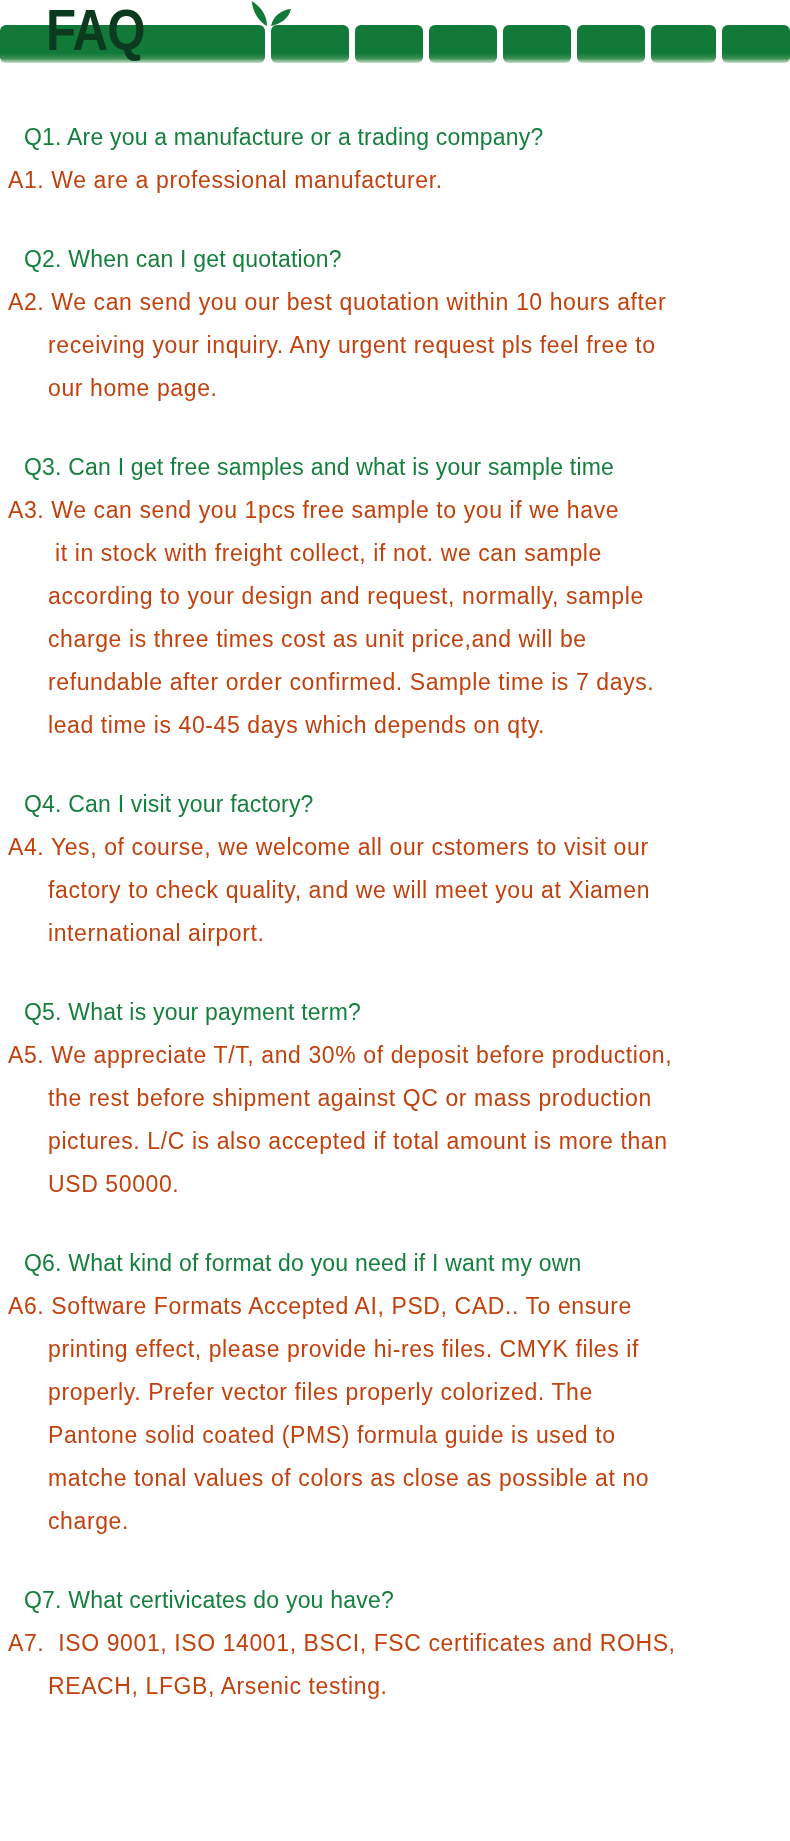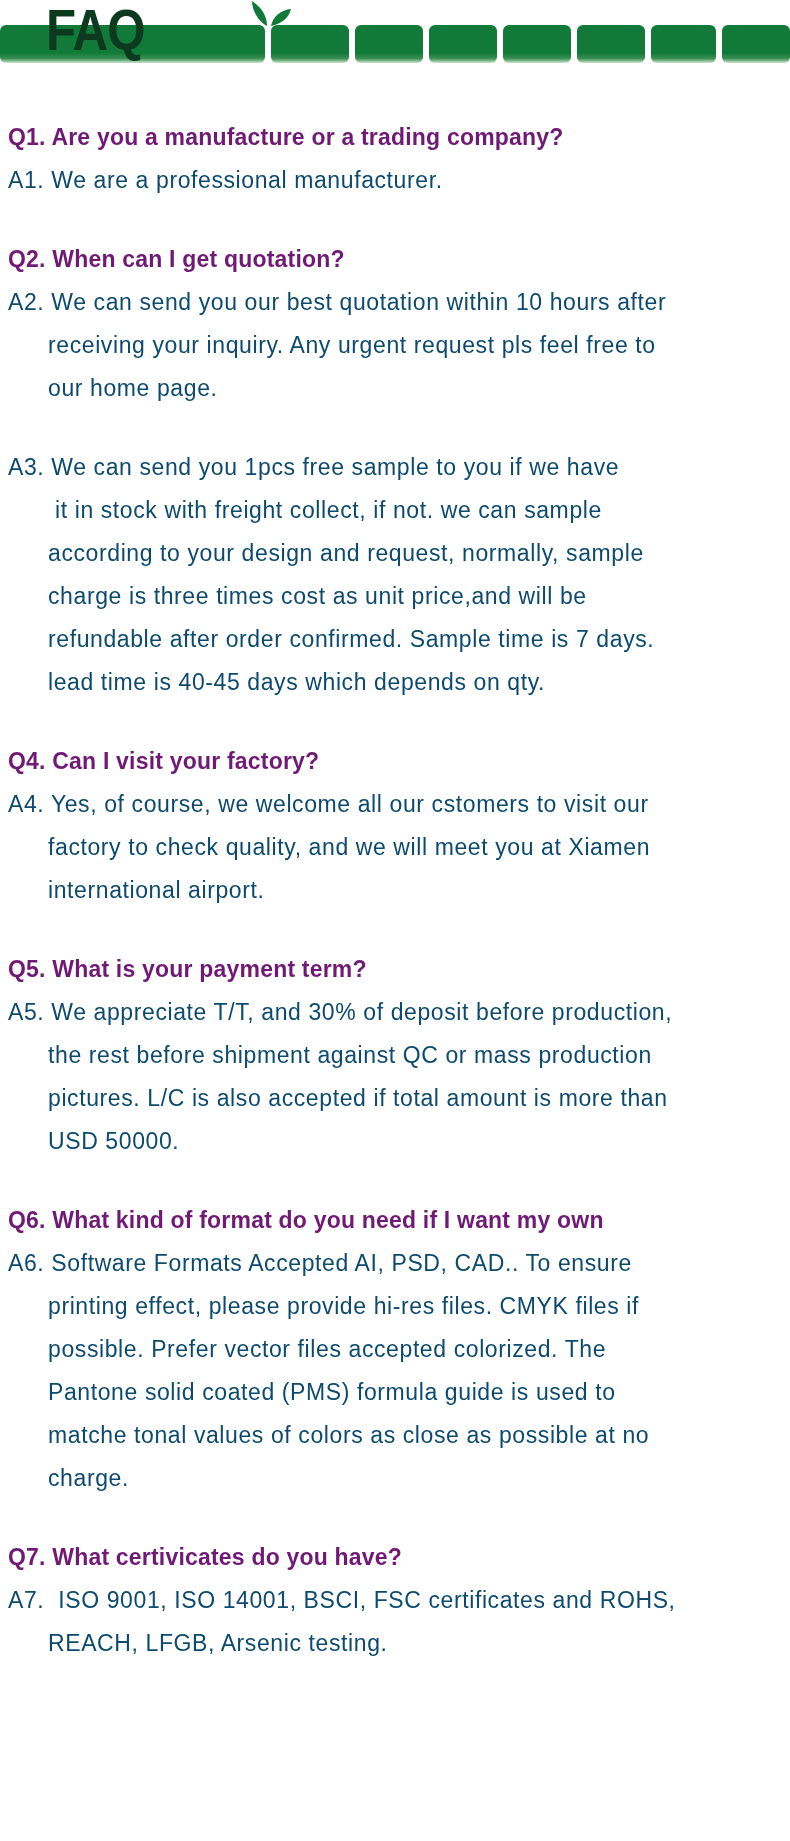--- a/index.html
+++ b/index.html
@@ -46,26 +46,27 @@
   }
   .faq-item:first-child {
     margin-top: 50px;
   }
   .q-line, .a-line {
     white-space: pre;
     line-height: 43px;
     font-size: 23px;
   }
   .q-line {
-    font-weight: bold;
-    color: #701a75;
+    font-weight: normal;
+    color: #15803d;
     letter-spacing: 0.2px;
+    margin-left: 16px;
   }
   .a-line {
-    color: #0c4a6e;
+    color: #c2410c;
     letter-spacing: 0.6px;
   }
   .cont {
     padding-left: 40px;
   }
 </style>
 </head>
 <body>
 
 <div class="banner">
@@ -101,20 +102,21 @@
       <div class="q-line">Q1. Are you a manufacture or a trading company?</div>
       <div class="a-line">A1. We are a professional manufacturer.</div>
     </section>
     <section class="faq-item">
       <div class="q-line">Q2. When can I get quotation?</div>
       <div class="a-line">A2. We can send you our best quotation within 10 hours after</div>
       <div class="a-line cont">receiving your inquiry. Any urgent request pls feel free to</div>
       <div class="a-line cont">our home page.</div>
     </section>
     <section class="faq-item">
+      <div class="q-line">Q3. Can I get free samples and what is your sample time</div>
       <div class="a-line">A3. We can send you 1pcs free sample to you if we have</div>
       <div class="a-line cont"> it in stock with freight collect, if not. we can sample</div>
       <div class="a-line cont">according to your design and request, normally, sample</div>
       <div class="a-line cont">charge is three times cost as unit price,and will be</div>
       <div class="a-line cont">refundable after order confirmed. Sample time is 7 days.</div>
       <div class="a-line cont">lead time is 40-45 days which depends on qty.</div>
     </section>
     <section class="faq-item">
       <div class="q-line">Q4. Can I visit your factory?</div>
       <div class="a-line">A4. Yes, of course, we welcome all our cstomers to visit our</div>
@@ -125,21 +127,21 @@
       <div class="q-line">Q5. What is your payment term?</div>
       <div class="a-line">A5. We appreciate T/T, and 30% of deposit before production,</div>
       <div class="a-line cont">the rest before shipment against QC or mass production</div>
       <div class="a-line cont">pictures. L/C is also accepted if total amount is more than</div>
       <div class="a-line cont">USD 50000.</div>
     </section>
     <section class="faq-item">
       <div class="q-line">Q6. What kind of format do you need if I want my own</div>
       <div class="a-line">A6. Software Formats Accepted AI, PSD, CAD.. To ensure</div>
       <div class="a-line cont">printing effect, please provide hi-res files. CMYK files if</div>
-      <div class="a-line cont">possible. Prefer vector files accepted colorized. The</div>
+      <div class="a-line cont">properly. Prefer vector files properly colorized. The</div>
       <div class="a-line cont">Pantone solid coated (PMS) formula guide is used to</div>
       <div class="a-line cont">matche tonal values of colors as close as possible at no</div>
       <div class="a-line cont">charge.</div>
     </section>
     <section class="faq-item">
       <div class="q-line">Q7. What certivicates do you have?</div>
       <div class="a-line">A7.  ISO 9001, ISO 14001, BSCI, FSC certificates and ROHS,</div>
       <div class="a-line cont">REACH, LFGB, Arsenic testing.</div>
     </section>
   </div>

